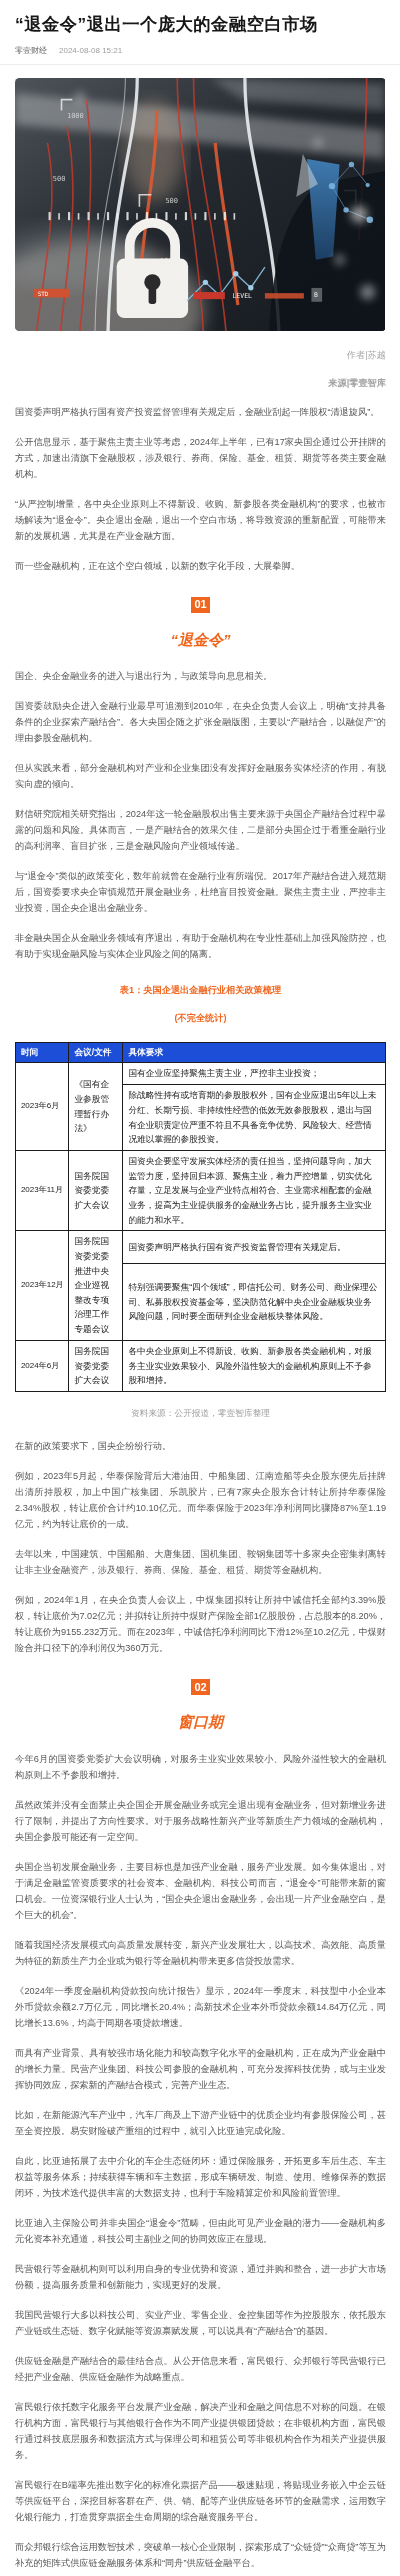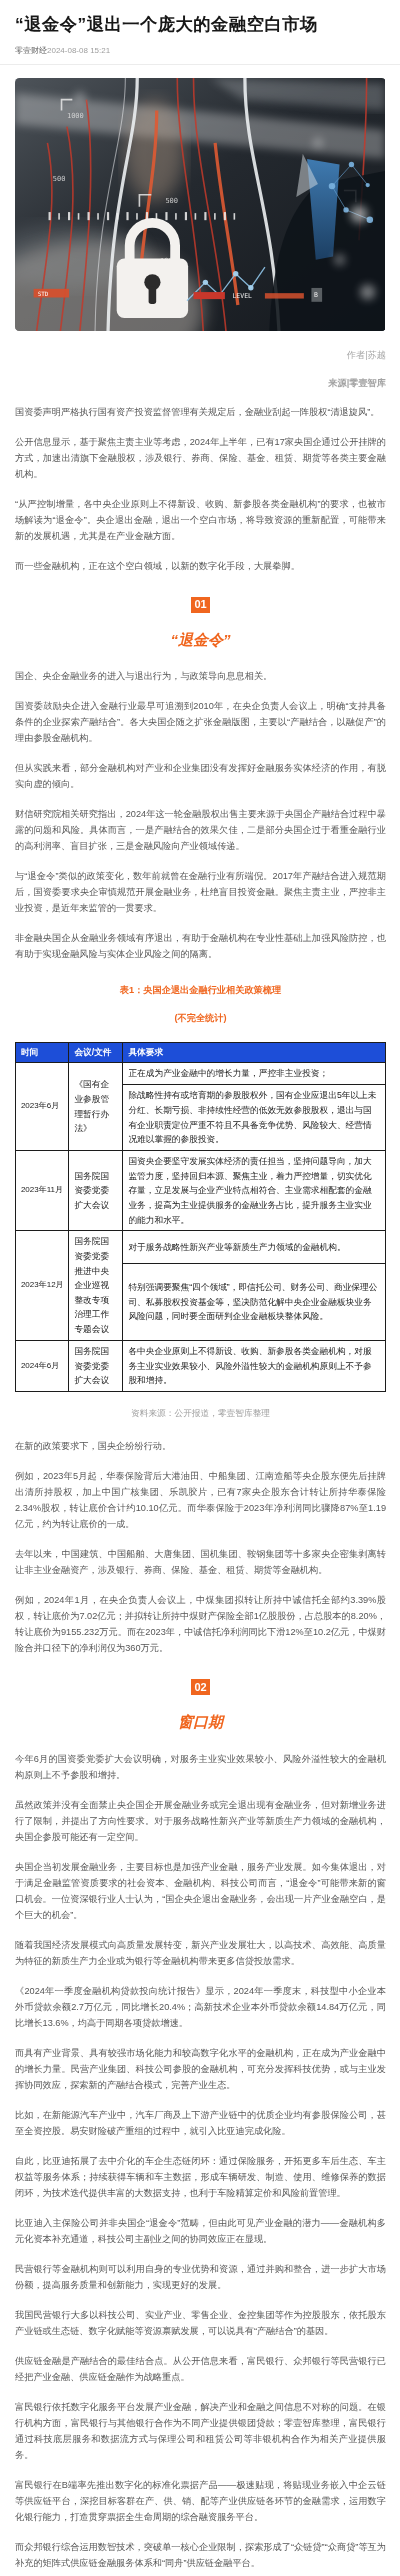--- a/index.html
+++ b/index.html
@@ -1,19 +1,19 @@
 <!DOCTYPE html>
 <html lang="zh" style="font-size:8.7px"><head>
 <meta charset="utf-8">
 <style>
   html,body{margin:0;padding:0;background:#ffffff;}
   body{width:401px;font-family:"Liberation Sans","DejaVu Sans",sans-serif;color:#565656;}
   .article{padding:12px 15px 25px;}
   .title{font-size:17.3px;line-height:1.42;font-weight:700;color:#171717;margin:0 0 8.7px;letter-spacing:0.5px;}
-  .byline{display:flex;align-items:baseline;font-size:8px;margin-bottom:8px;}
+  .byline{display:flex;align-items:baseline;gap:12px;font-size:8px;margin-bottom:8px;}
   .account{color:#595959;}
   .pub-time{color:#9e9e9e;}
   .divider{height:0.5px;background:#ececec;margin:0 -15px 13px;}
   .hero{margin:0 0 18.4px;border-radius:4.3px;overflow:hidden;line-height:0;}
   .hero svg{display:block;width:370px;height:253px;}
   .meta{ text-align:right;color:#a9a9a9;font-size:9.2px;line-height:13px;}
   .meta-author{margin:0 0 15px;}
   .meta-source{margin:0 0 4.3px;font-weight:700;color:#a3a3a3;}
   p.body{font-size:9.2px;line-height:16px;margin:14px 0;text-align:justify;color:#565656;}
   .sec-block{text-align:center;margin:23px 0 18.4px;}
@@ -191,21 +191,21 @@
 
   <div class="sec-block">
     <span class="sec-num">01</span>
     <div class="sec-title">“退金令”</div>
   </div>
 
   <p class="body">国企、央企金融业务的进入与退出行为，与政策导向息息相关。</p>
   <p class="body">国资委鼓励央企进入金融行业最早可追溯到2010年，在央企负责人会议上，明确“支持具备条件的企业探索产融结合”。各大央国企随之扩张金融版图，主要以“产融结合，以融促产”的理由参股金融机构。</p>
   <p class="body">但从实践来看，部分金融机构对产业和企业集团没有发挥好金融服务实体经济的作用，有脱实向虚的倾向。</p>
   <p class="body">财信研究院相关研究指出，2024年这一轮金融股权出售主要来源于央国企产融结合过程中暴露的问题和风险。具体而言，一是产融结合的效果欠佳，二是部分央国企过于看重金融行业的高利润率、盲目扩张，三是金融风险向产业领域传递。</p>
-  <p class="body">与“退金令”类似的政策变化，数年前就曾在金融行业有所端倪。2017年产融结合进入规范期后，国资委要求央企审慎规范开展金融业务，杜绝盲目投资金融。聚焦主责主业，严控非主业投资，是近年来监管的一贯要求。</p>
+  <p class="body">与“退金令”类似的政策变化，数年前就曾在金融行业有所端倪。2017年产融结合进入规范期后，国资委要求央企审慎规范开展金融业务，杜绝盲目投资金融。聚焦主责主业，严控非主业投资，国企央企退出金融业务。</p>
   <p class="body">非金融央国企从金融业务领域有序退出，有助于金融机构在专业性基础上加强风险防控，也有助于实现金融风险与实体企业风险之间的隔离。</p>
 
   <div class="tbl-title">表1：央国企退出金融行业相关政策梳理</div>
   <div class="tbl-sub">(不完全统计)</div>
 
   <table class="policy">
     <colgroup>
         <col style="width:47px">
         <col style="width:54px">
         <col>
@@ -214,34 +214,34 @@
       <tr>
         <th>时间</th>
         <th>会议/文件</th>
         <th>具体要求</th>
       </tr>
     </thead>
     <tbody>
       <tr>
         <td class="t-time" rowspan="2">2023年6月</td>
         <td class="t-doc" rowspan="2">《国有企业参股管理暂行办法》</td>
-        <td class="t-req">正在成为产业金融中的增长力量，严控非主业投资；</td>
+        <td class="t-req">国有企业应坚持聚焦主责主业，严控非主业投资；</td>
       </tr>
       <tr>
         <td class="t-req">除战略性持有或培育期的参股股权外，国有企业应退出5年以上未分红、长期亏损、非持续性经营的低效无效参股股权，退出与国有企业职责定位严重不符且不具备竞争优势、风险较大、经营情况难以掌握的参股投资。</td>
       </tr>
       <tr>
         <td class="t-time">2023年11月</td>
         <td class="t-doc">国务院国资委党委扩大会议</td>
         <td class="t-req">国资央企要坚守发展实体经济的责任担当，坚持问题导向，加大监管力度，坚持回归本源、聚焦主业，着力严控增量，切实优化存量，立足发展与企业产业特点相符合、主业需求相配套的金融业务，提高为主业提供服务的金融业务占比，提升服务主业实业的能力和水平。</td>
       </tr>
       <tr>
         <td class="t-time" rowspan="2">2023年12月</td>
         <td class="t-doc" rowspan="2">国务院国资委党委推进中央企业巡视整改专项治理工作专题会议</td>
-        <td class="t-req">对于服务战略性新兴产业等新质生产力领域的金融机构。</td>
+        <td class="t-req">国资委声明严格执行国有资产投资监督管理有关规定后。</td>
       </tr>
       <tr>
         <td class="t-req">特别强调要聚焦“四个领域”，即信托公司、财务公司、商业保理公司、私募股权投资基金等，坚决防范化解中央企业金融板块业务风险问题，同时要全面研判企业金融板块整体风险。</td>
       </tr>
       <tr>
         <td class="t-time">2024年6月</td>
         <td class="t-doc">国务院国资委党委扩大会议</td>
         <td class="t-req">各中央企业原则上不得新设、收购、新参股各类金融机构，对服务主业实业效果较小、风险外溢性较大的金融机构原则上不予参股和增持。</td>
       </tr>
     </tbody>
@@ -264,19 +264,19 @@
   <p class="body">央国企当初发展金融业务，主要目标也是加强产业金融，服务产业发展。如今集体退出，对于满足金融监管资质要求的社会资本、金融机构、科技公司而言，“退金令”可能带来新的窗口机会。一位资深银行业人士认为，“国企央企退出金融业务，会出现一片产业金融空白，是个巨大的机会”。</p>
   <p class="body">随着我国经济发展模式向高质量发展转变，新兴产业发展壮大，以高技术、高效能、高质量为特征的新质生产力企业或为银行等金融机构带来更多信贷投放需求。</p>
   <p class="body">《2024年一季度金融机构贷款投向统计报告》显示，2024年一季度末，科技型中小企业本外币贷款余额2.7万亿元，同比增长20.4%；高新技术企业本外币贷款余额14.84万亿元，同比增长13.6%，均高于同期各项贷款增速。</p>
   <p class="body">而具有产业背景、具有较强市场化能力和较高数字化水平的金融机构，正在成为产业金融中的增长力量。民营产业集团、科技公司参股的金融机构，可充分发挥科技优势，或与主业发挥协同效应，探索新的产融结合模式，完善产业生态。</p>
   <p class="body">比如，在新能源汽车产业中，汽车厂商及上下游产业链中的优质企业均有参股保险公司，甚至全资控股。易安财险破产重组的过程中，就引入比亚迪完成化险。</p>
   <p class="body">自此，比亚迪拓展了去中介化的车企生态链闭环：通过保险服务，开拓更多车后生态、车主权益等服务体系；持续获得车辆和车主数据，形成车辆研发、制造、使用、维修保养的数据闭环，为技术迭代提供丰富的大数据支持，也利于车险精算定价和风险前置管理。</p>
   <p class="body">比亚迪入主保险公司并非央国企“退金令”范畴，但由此可见产业金融的潜力——金融机构多元化资本补充通道，科技公司主副业之间的协同效应正在显现。</p>
   <p class="body">民营银行等金融机构则可以利用自身的专业优势和资源，通过并购和整合，进一步扩大市场份额，提高服务质量和创新能力，实现更好的发展。</p>
   <p class="body">我国民营银行大多以科技公司、实业产业、零售企业、金控集团等作为控股股东，依托股东产业链或生态链、数字化赋能等资源禀赋发展，可以说具有“产融结合”的基因。</p>
   <p class="body">供应链金融是产融结合的最佳结合点。从公开信息来看，富民银行、众邦银行等民营银行已经把产业金融、供应链金融作为战略重点。</p>
-  <p class="body">富民银行依托数字化服务平台发展产业金融，解决产业和金融之间信息不对称的问题。在银行机构方面，富民银行与其他银行合作为不同产业提供银团贷款；零壹智库整理，富民银行通过科技底层服务和数据流方式与保理公司和租赁公司等非银机构合作为相关产业提供服务。</p>
+  <p class="body">富民银行依托数字化服务平台发展产业金融，解决产业和金融之间信息不对称的问题。在银行机构方面，富民银行与其他银行合作为不同产业提供银团贷款；在非银机构方面，富民银行通过科技底层服务和数据流方式与保理公司和租赁公司等非银机构合作为相关产业提供服务。</p>
   <p class="body">富民银行在B端率先推出数字化的标准化票据产品——极速贴现，将贴现业务嵌入中企云链等供应链平台，深挖目标客群在产、供、销、配等产业供应链各环节的金融需求，运用数字化银行能力，打造贯穿票据全生命周期的综合融资服务平台。</p>
   <p class="body">而众邦银行综合运用数智技术，突破单一核心企业限制，探索形成了“众链贷”“众商贷”等互为补充的矩阵式供应链金融服务体系和“同舟”供应链金融平台。</p>
   <p class="body">早在2019年，众邦银行就推出“去核心、纯信用”的“众商贷”，通过企业授权实时获取小微企业“泛供应链”经营数据，建立“多维度审批规则+多因子准入评分模型”授信产品体系。2023年，众邦银行累计投放普惠小微贷款298.95亿元，通过供应链和泛供应链金融模式服务占比超90%。</p>
 
 </div>
 
 
 </body></html>

